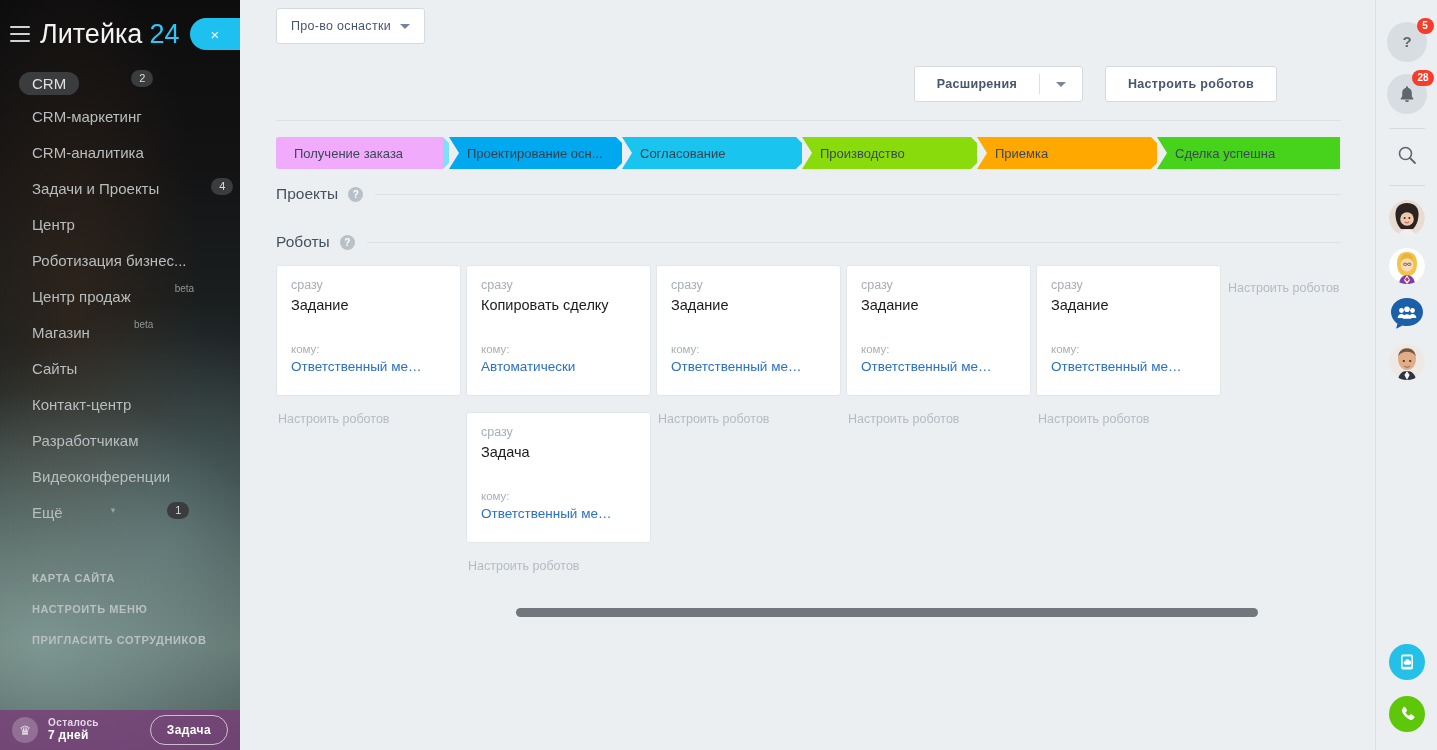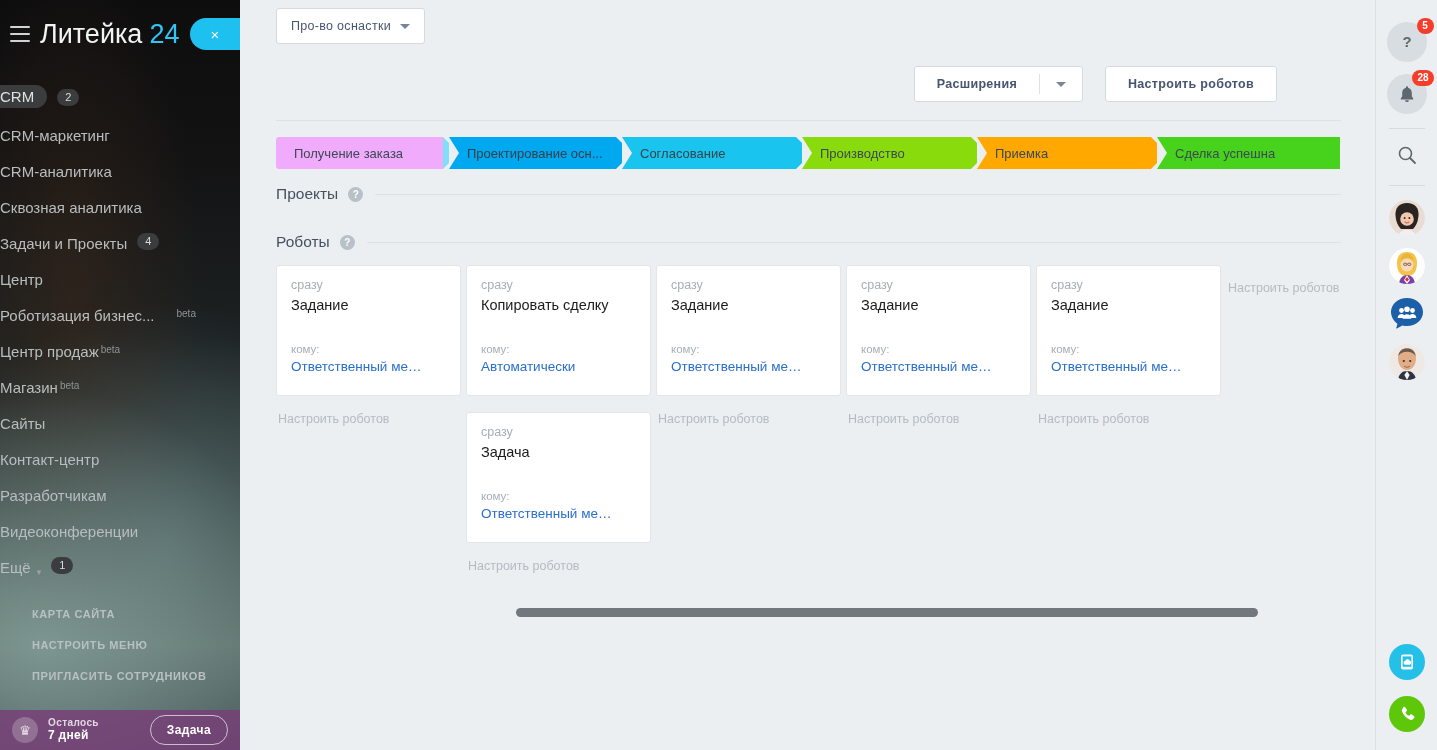--- a/index.html
+++ b/index.html
@@ -34,23 +34,23 @@
   .close-pill {
     position:absolute; right: 0px; top: 18px;
     width: 50px; height: 32px; background: #1ec0ef;
     border-radius: 16px 0 0 16px;
     display:flex; align-items:center; justify-content:center; cursor:pointer;
   }
   .close-pill span { color:#fff; font-size:15px; line-height:1; }
 
   .menu { padding-top: 4px; }
   .menu-item {
-    display: flex; align-items: flex-end;
-    height: 36px; cursor: pointer;
-    font-size: 15px; color: #b8bdbf; position: relative;
+    display: flex; align-items: flex-start;
+    height: 36px; padding-left: 32px; cursor: pointer;
+    font-size: 15px; color: #b8bdbf; position: relative; gap: 42px;
   }
   .menu-item .lbl { white-space: nowrap; }
   .menu-item.active .lbl {
     background: #3a3c3d; color:#dfe2e3; border-radius: 13px;
     padding: 3px 13px; margin-left:-13px; font-size:15px;
   }
   .counter {
     display:inline-block; background:#3a3c3d; color:#dadddf;
     border-radius: 10px; font-size: 11px; padding: 2px 8px;
     margin-left: 10px; line-height: 1.2; position: relative; top:-2px;
@@ -209,23 +209,20 @@
     <div class="menu" id="menu">
         <div class="menu-item active">
           <span class="lbl">CRM</span>
           <span class="counter">2</span>
         </div>
         <div class="menu-item">
           <span class="lbl">CRM-маркетинг</span>
         </div>
         <div class="menu-item">
           <span class="lbl">CRM-аналитика</span>
-        </div>
-        <div class="menu-item">
-          <span class="lbl">Сквозная аналитика</span>
         </div>
         <div class="menu-item">
           <span class="lbl">Задачи и Проекты</span>
           <span class="counter">4</span>
         </div>
         <div class="menu-item">
           <span class="lbl">Центр</span>
         </div>
         <div class="menu-item">
           <span class="lbl">Роботизация бизнес...</span>

